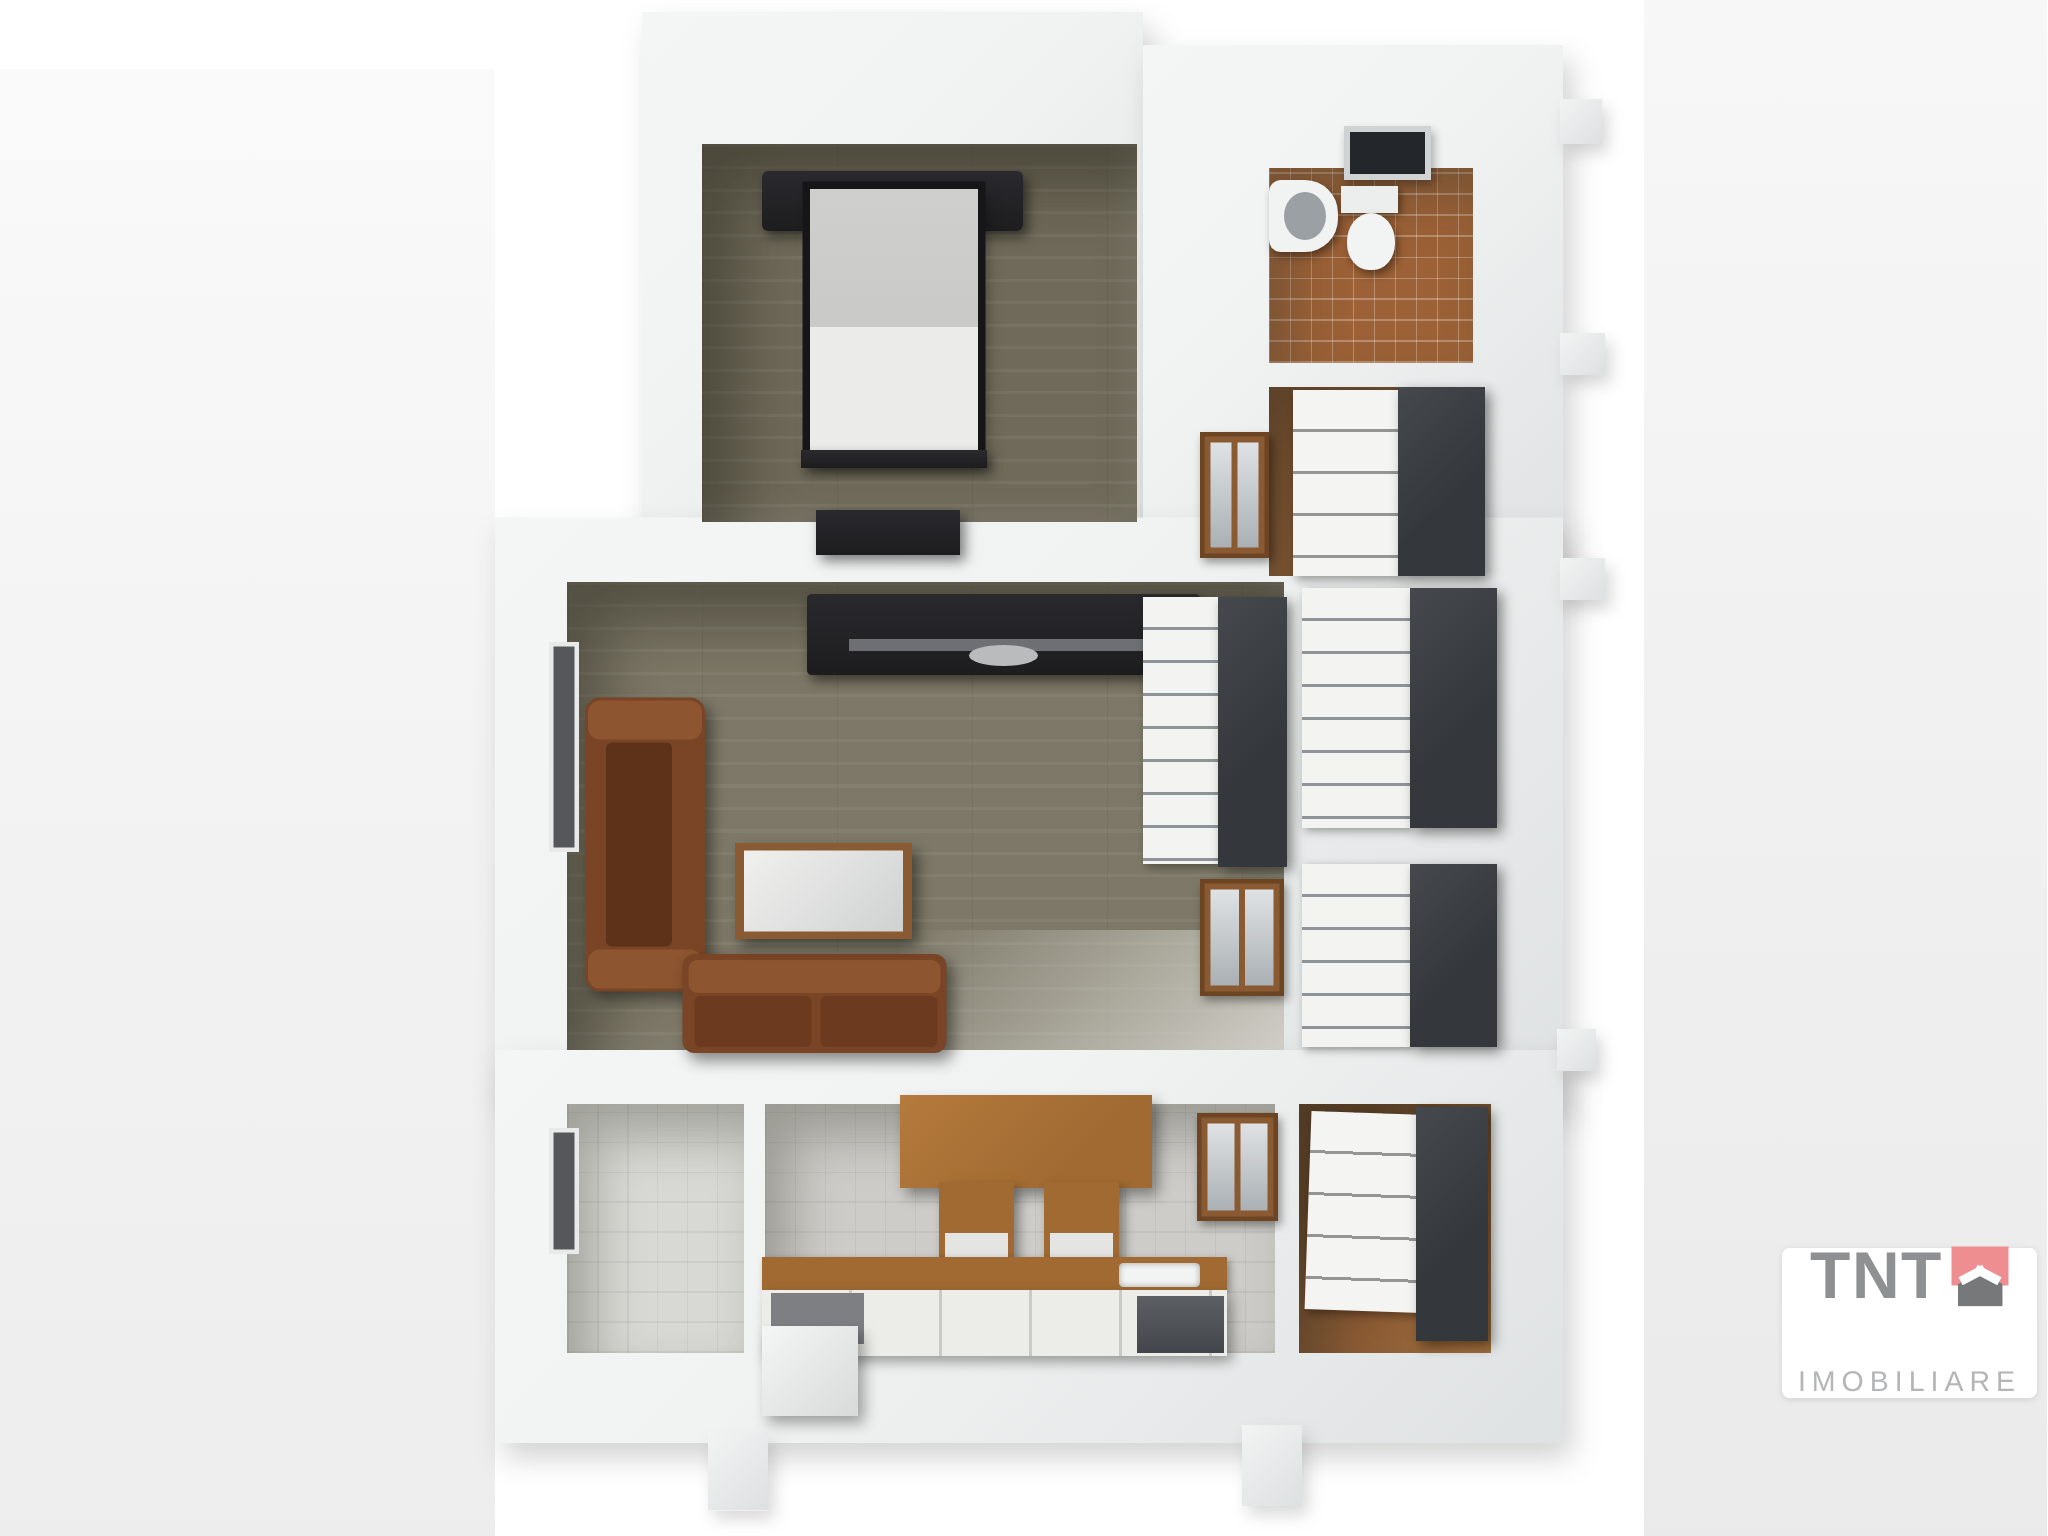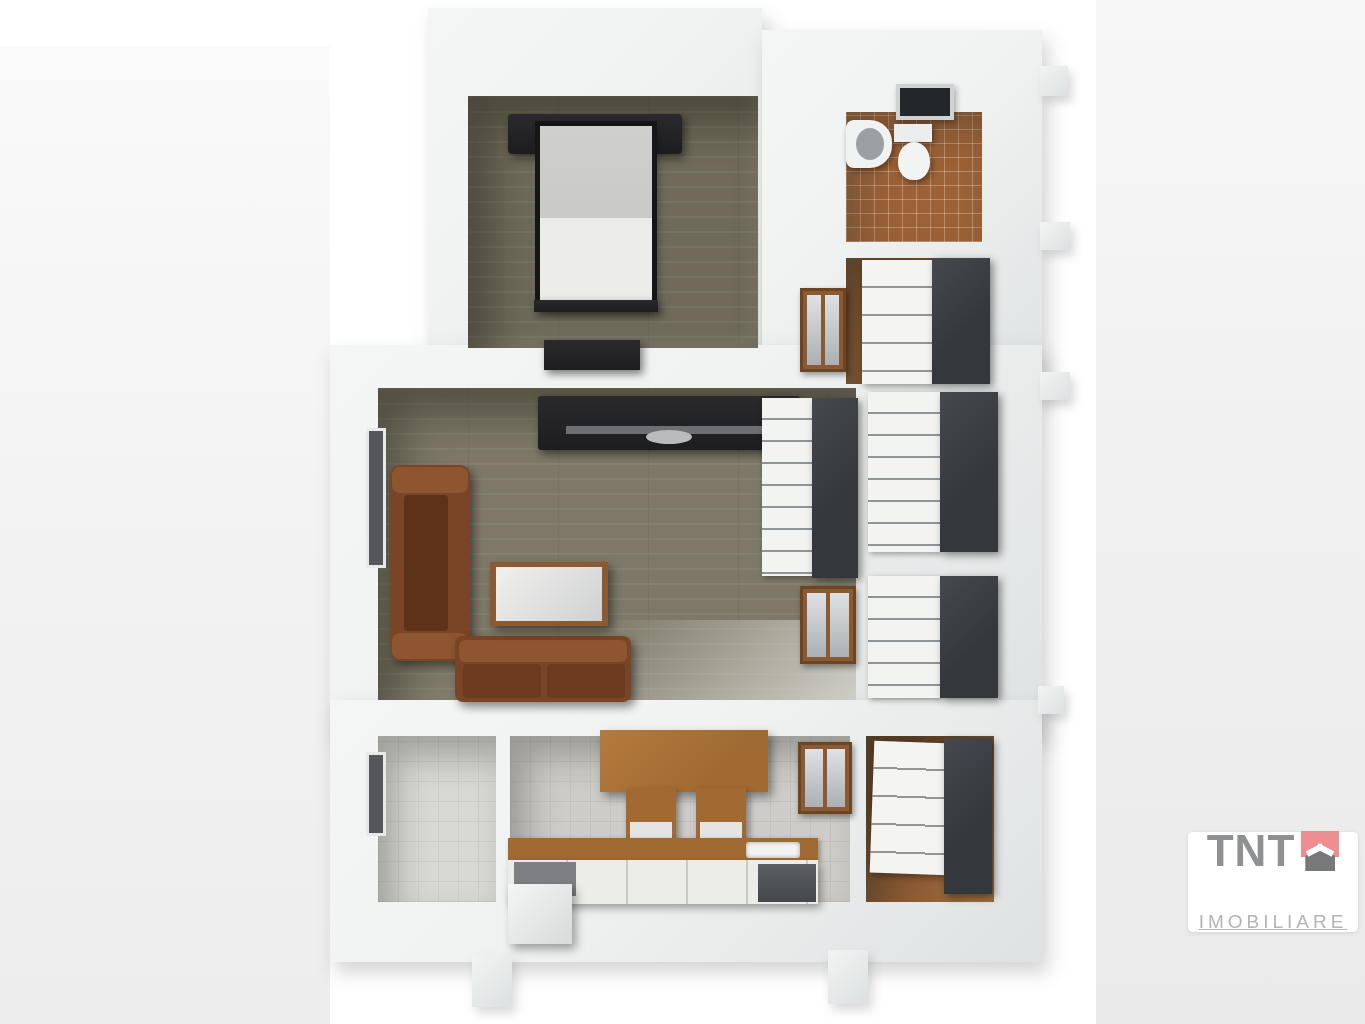--- a/index.html
+++ b/index.html
@@ -39,21 +39,21 @@
   .watermark{font-family:"DejaVu Serif","Liberation Serif",serif;font-weight:bold;font-size:34px;
              letter-spacing:3px;color:#dcd6ca;
              text-shadow:1px 2px 2px rgba(40,40,40,.75),-1px -1px 1px rgba(255,255,255,.25);}
   
   .logo-card{background:var(--card-bg,#ffffff);border-radius:5px;
              box-shadow:0 1px 4px rgba(0,0,0,.10);
              display:flex;flex-direction:column;align-items:center;justify-content:center;gap:36px;}
   .logo-row{display:flex;align-items:flex-start;gap:6px;}
   .logo-brand{font-weight:bold;font-size:44px;line-height:40px;letter-spacing:1px;
               color:var(--brand-text,#8f9091);}
-  .logo-sub{font-size:19px;letter-spacing:4px;color:var(--subtitle-text,#b4b5b6);margin-top:4px;text-decoration:underline;}
+  .logo-sub{font-size:19px;letter-spacing:4px;color:var(--subtitle-text,#b4b5b6);margin-top:4px;}
   .house{position:relative;width:38px;height:40px;}
   .house-square{position:absolute;left:0;top:0;width:38px;height:26px;background:var(--house-accent,#ee8e91);}
   .house-chevron{position:absolute;left:3px;top:10px;width:32px;height:16px;overflow:hidden;}
   .house-chevron:before{content:"";position:absolute;left:2px;top:6px;width:18px;height:6px;background:#fff;transform:rotate(-28deg);}
   .house-chevron:after{content:"";position:absolute;right:2px;top:6px;width:18px;height:6px;background:#fff;transform:rotate(28deg);}
   .house-body{position:absolute;left:4px;top:16px;width:30px;height:24px;background:var(--house-roof,#77787a);
               clip-path:polygon(50% 0,100% 38%,100% 100%,0 100%,0 38%);}
 </style>
 </head>
 <body>

